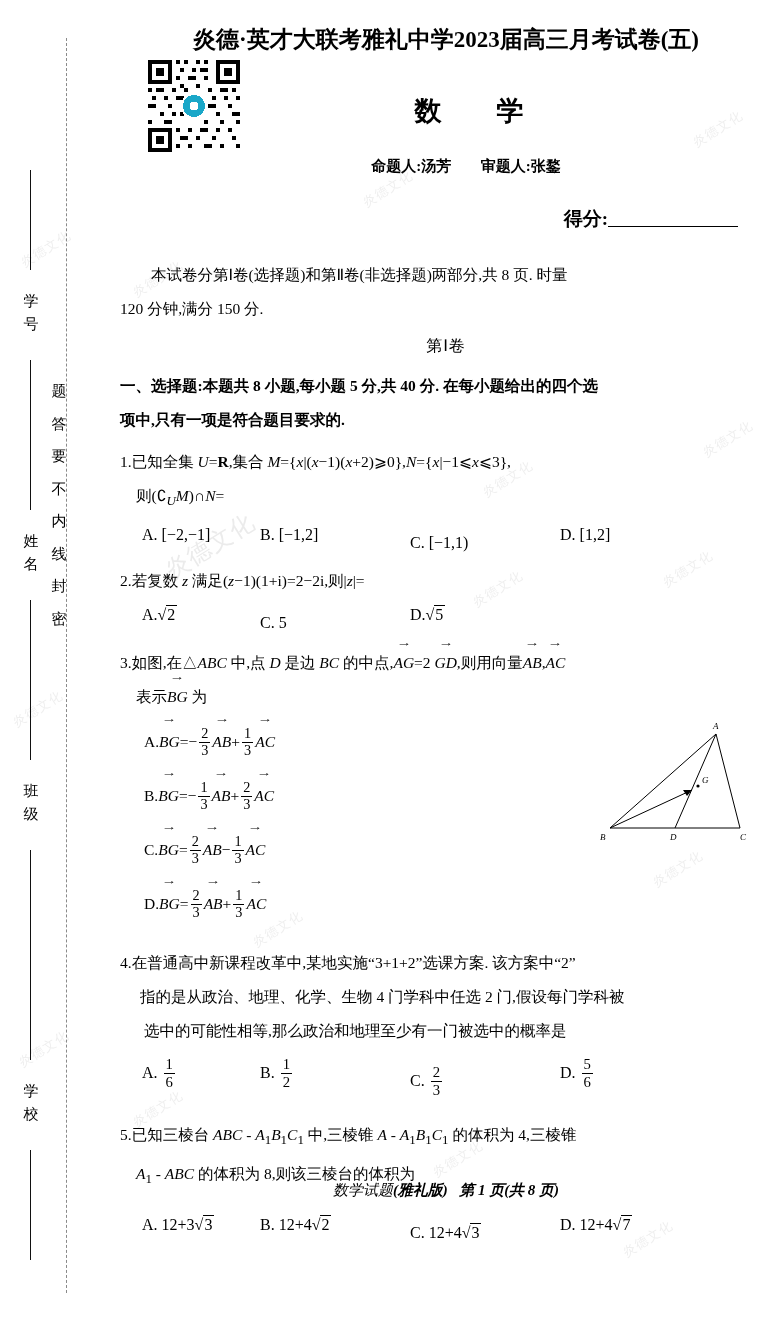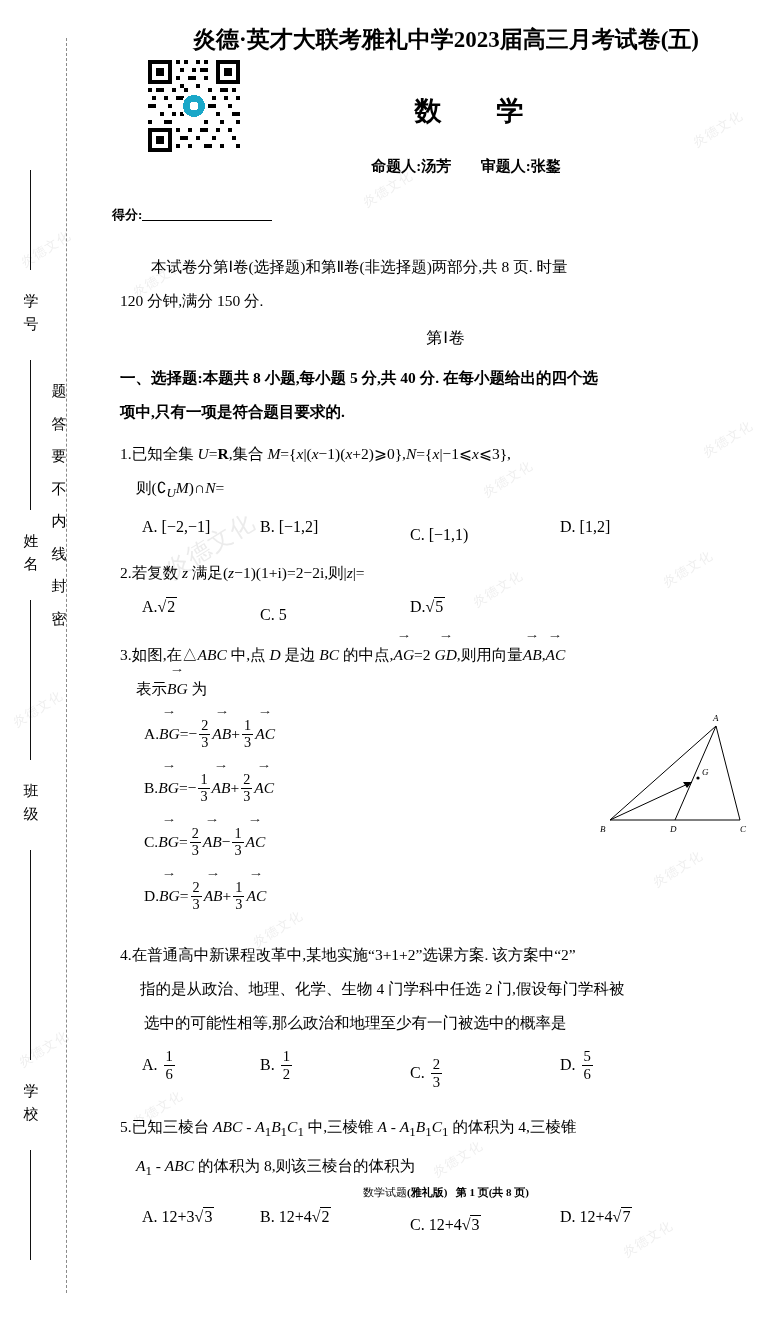--- a/index.html
+++ b/index.html
@@ -98,25 +98,25 @@
   .authors {
     text-align: center;
     font-size: 15px;
     font-weight: bold;
     margin-top: 28px;
     padding-left: 40px;
   }
   .authors .gap { display:inline-block; width: 22px; }
 
   .score {
-    text-align: left;
-    font-size: 13px;
+    text-align: right;
+    font-size: 19px;
     font-weight: bold;
     margin-top: 30px;
-    padding-right: 62px;
+    padding-right: 42px;
   }
   .score .ul {
     display: inline-block;
     width: 130px;
     border-bottom: 1px solid #000;
     height: 14px;
     vertical-align: -2px;
   }
 
   .body-text {
@@ -201,21 +201,22 @@
     top: 0;
     width: 180px;
     height: 140px;
   }
 
   .footer {
     position: absolute;
     bottom: 8px;
     left: 0; width: 668px;
     text-align: center;
-    font-size: 11px;
+    font-size: 15px;
+    font-style: italic;
   }
   .footer .b { font-weight: bold; }
 </style>
 </head>
 <body>
 
 <div class="wm" style="left:18px;  top:240px;">炎德文化</div>
 <div class="wm" style="left:10px;  top:700px;">炎德文化</div>
 <div class="wm" style="left:16px;  top:1040px;">炎德文化</div>
 <div class="wm" style="left:130px; top:270px;">炎德文化</div>

